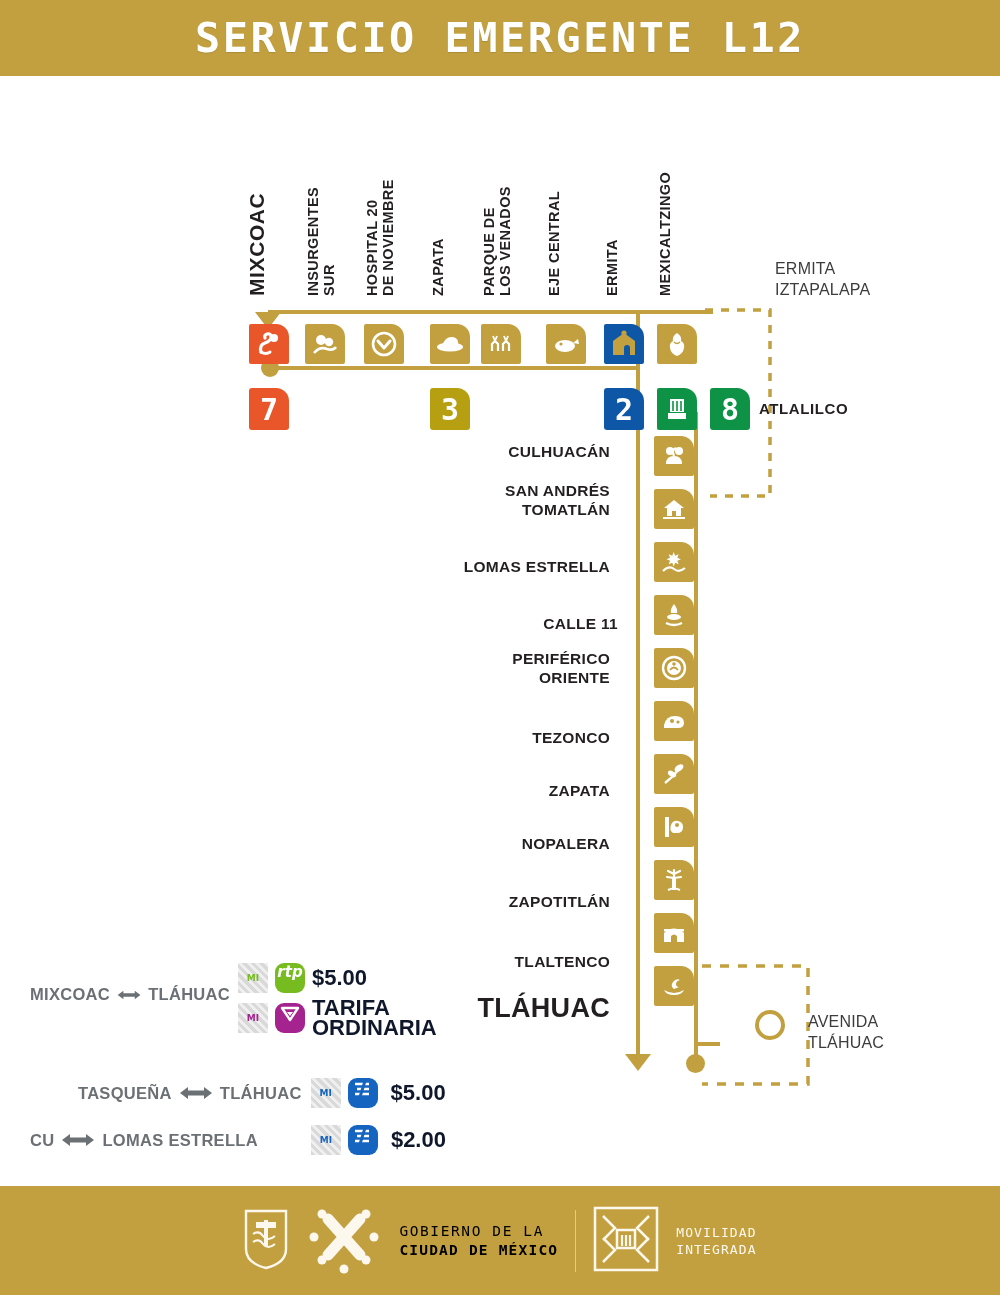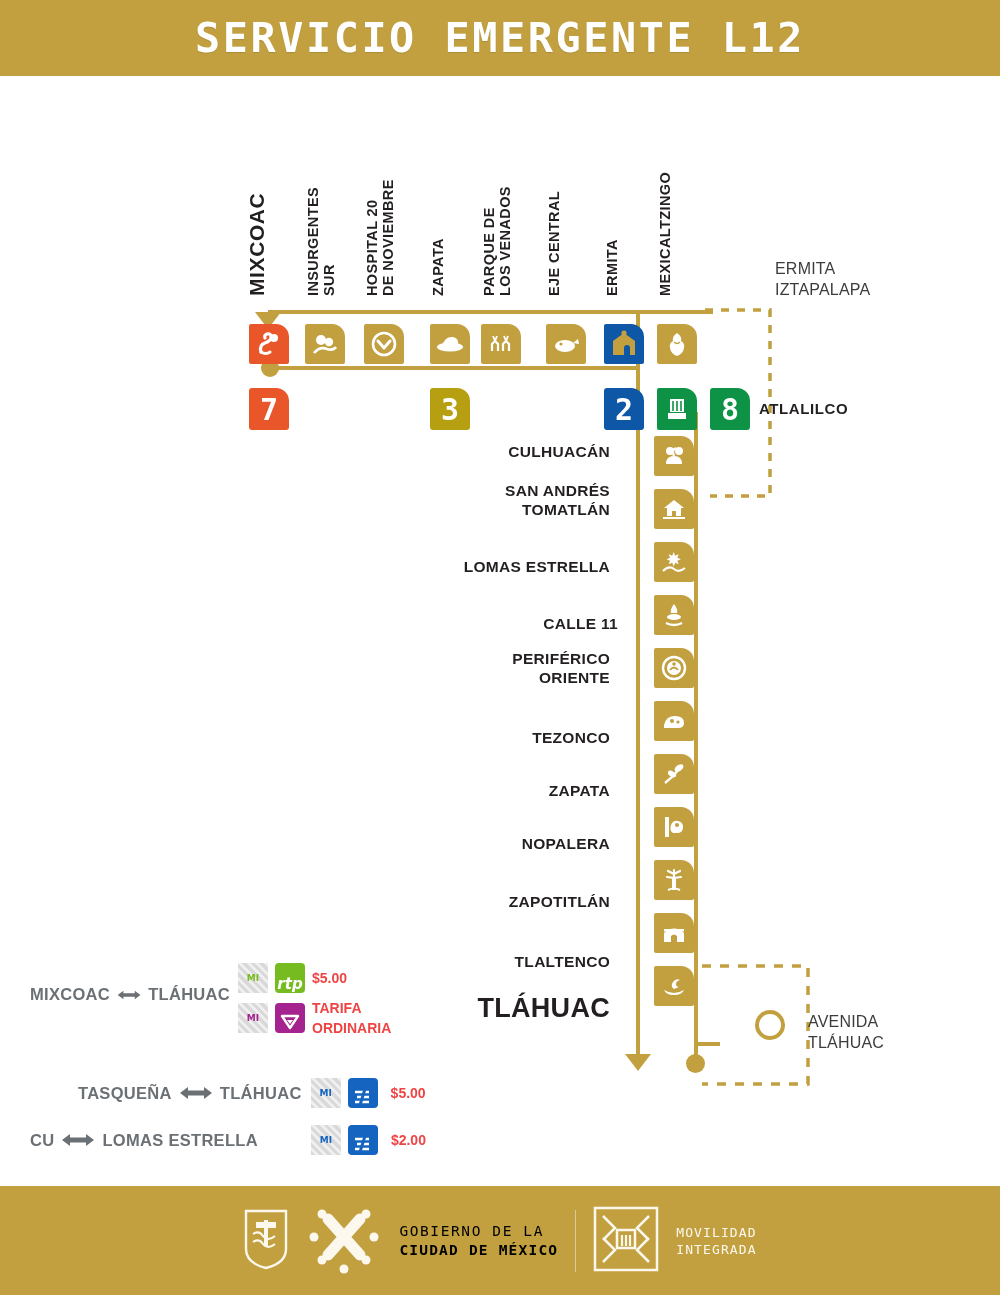--- a/index.html
+++ b/index.html
@@ -54,30 +54,30 @@
     white-space:pre-line;letter-spacing:.2px;
   }
   .sidelabel.bold{font-weight:bold;font-size:15px;color:#231f20;letter-spacing:.6px;}
   .line{position:absolute;background:#C2A03F;}
   
   .fare-row{position:absolute;display:flex;align-items:center;}
   .fare-text{
     font-size:16.5px;font-weight:bold;color:#6b7075;letter-spacing:.3px;
     white-space:nowrap;display:flex;align-items:center;gap:7px;
   }
-  .fare-price{font-size:14px;font-weight:bold;color:#ef4444;white-space:pre-line;line-height:20px;}
+  .fare-price{font-size:22px;font-weight:bold;color:#0f172a;white-space:pre-line;line-height:20px;}
   .mi-chip{
     width:30px;height:30px;background:
       repeating-linear-gradient(45deg,#d9d9d9 0 3px,#efefef 3px 6px);
     display:flex;align-items:center;justify-content:center;
     font-size:9px;font-weight:bold;font-family:"DejaVu Sans", sans-serif;
   }
   .op-chip{
-    width:30px;height:30px;border-radius:4px;
-    display:flex;align-items:flex-end;justify-content:center;
+    width:30px;height:30px;border-radius:9px;
+    display:flex;align-items:flex-start;justify-content:center;
   }
   
   .footer-band{
     position:absolute;left:0;top:1186px;width:1000px;height:109px;
     background:#C2A03F;display:flex;align-items:center;justify-content:center;gap:17px;
   }
   .gob-text{
     color:#000000;font-family:"DejaVu Sans Mono", monospace;
     font-size:14.5px;letter-spacing:1.6px;line-height:19px;
   }

